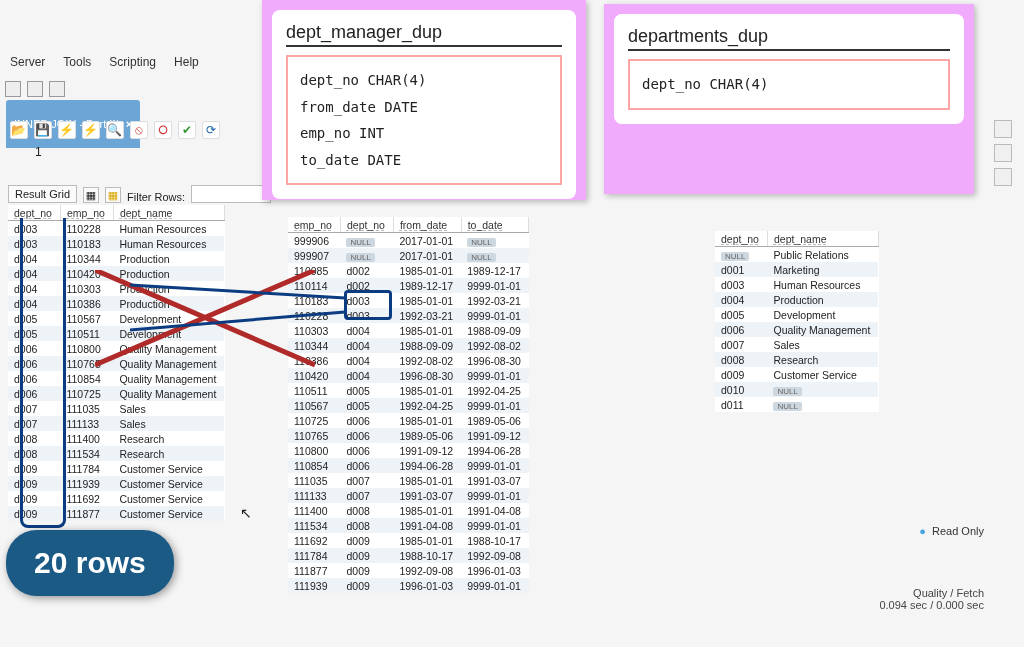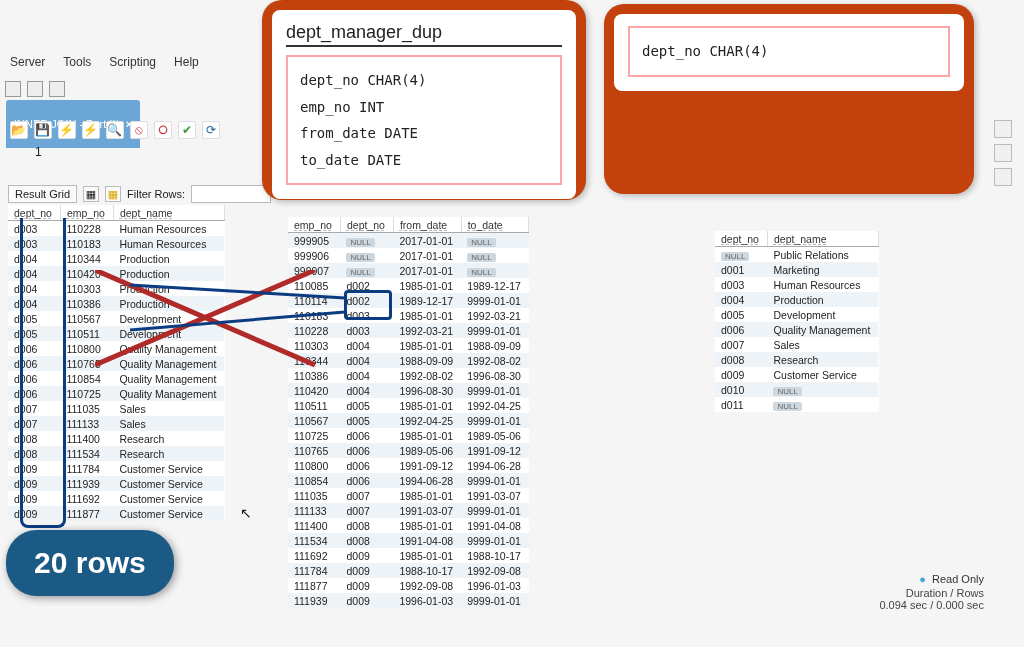--- a/index.html
+++ b/index.html
@@ -17,38 +17,38 @@
 
   .toolbar { position: absolute; top: 121px; left: 10px; display: flex; gap: 6px; align-items: center; }
   .tool-ic { width: 18px; height: 18px; display: flex; align-items: center; justify-content: center; border: 1px solid #ddd; background: #fff; font-size: 12px; border-radius: 2px; }
   .yellow { color: #d7a600; }
   .blue { color: #2366a8; }
   .red { color: #c33; }
   .green { color: #3a9a3a; }
 
   .row-ind { position: absolute; top: 145px; left: 35px; font-size: 12px; }
 
-  .result-bar { position: absolute; top: 185px; left: 8px; display: flex; align-items: center; gap: 6px; font-size: 11px; }
+  .result-bar { position: absolute; top: 185px; left: 8px; display: flex; align-items: flex-end; gap: 6px; font-size: 11px; }
   .result-bar .lbl { border: 1px solid #bbb; padding: 2px 6px; background: #fafafa; }
   .result-bar .tiny { width: 16px; height: 16px; border: 1px solid #bbb; background: #fafafa; display: flex; align-items: center; justify-content: center; }
   .result-bar input { border: 1px solid #bbb; height: 18px; width: 80px; padding: 0 4px; font-size: 11px; }
 
   
   table { border-collapse: collapse; background: #fff; font-size: 10.5px; }
   th, td { padding: 1.5px 8px 1.5px 6px; text-align: left; white-space: nowrap; }
   th { border-bottom: 1px solid #aaa; border-right: 1px solid #ddd; color: #333; font-weight: normal; text-decoration: underline dashed #bbb; }
   tr.alt td { background: #eef3f8; }
   .null { display: inline-block; background: #cdd7df; color: #666; font-size: 8px; padding: 0 4px; border-radius: 2px; }
 
   .join-table-wrap { position: absolute; top: 205px; left: 8px; width: 238px; }
   .mid-table-wrap  { position: absolute; top: 217px; left: 288px; width: 280px; }
   .dept-table-wrap { position: absolute; top: 231px; left: 715px; width: 220px; }
 
   
-  .card-outer { position: absolute; border-radius: 20px; background: #c2410c; box-shadow: 2px 2px 6px rgba(0,0,0,.25); }
+  .card-outer { position: absolute; border-radius: 0; background: #f0abfc; box-shadow: 2px 2px 6px rgba(0,0,0,.25); }
   .card-inner { background: #fff; margin: 10px; border-radius: 8px; padding: 12px 14px 14px; }
   .card-title { font-family: "Segoe UI", Arial, sans-serif; font-size: 18px; border-bottom: 2px solid #333; margin-bottom: 8px; padding-bottom: 2px; }
   .schema-box { border: 2px solid #fca5a5; padding: 10px 12px; font-family: Consolas, monospace; font-size: 14px; line-height: 1.9; }
 
   .card-left  { top: 0;  left: 262px; width: 324px; height: 200px; }
   .card-right { top: 4px; left: 604px; width: 370px; height: 190px; }
 
   
   .highlight-box { position: absolute; border: 3px solid #0b3c82; border-radius: 4px; background: transparent; }
   .bracket { position: absolute; border: 3px solid #0b3c82; border-top: none; border-radius: 0 0 8px 8px; }
@@ -62,21 +62,21 @@
   .slab-r { top: 200px; left: 606px; width: 372px; height: 265px; z-index: -1; }
 
   
   .winbtns { position: absolute; top: 4px; right: 64px; display: flex; gap: 18px; font-size: 14px; color: #555; }
   .winbtns span { width: 26px; text-align: center; }
 
   
   .rstrip { position: absolute; right: 12px; top: 120px; display: flex; flex-direction: column; gap: 6px; }
   .rstrip div { width: 18px; height: 18px; border: 1px solid #bbb; background: #f0f0f0; }
 
-  .readonly { position: absolute; right: 40px; top: 525px; font-size: 11px; color: #333; margin-top: 48px; }
+  .readonly { position: absolute; right: 40px; top: 525px; font-size: 11px; color: #333; }
   .readonly::before { content: "●"; color: #4aa3df; margin-right: 6px; }
 
   .footer { position: absolute; right: 40px; bottom: 36px; text-align: right; font-size: 11px; color: #444; }
 
   
   .cursor { position: absolute; top: 505px; left: 240px; font-size: 14px; }
 </style>
 </head>
 <body>
 
@@ -247,26 +247,20 @@
 
   <div class="mid-table-wrap">
     <table id="mid-table">
         <tbody>
           <tr>
             <th>emp_no</th>
             <th>dept_no</th>
             <th>from_date</th>
             <th>to_date</th>
           </tr>
-          <tr class="alt">
-            <td>999905</td>
-            <td><span class="null">NULL</span></td>
-            <td>2017-01-01</td>
-            <td><span class="null">NULL</span></td>
-          </tr>
           <tr>
             <td>999906</td>
             <td><span class="null">NULL</span></td>
             <td>2017-01-01</td>
             <td><span class="null">NULL</span></td>
           </tr>
           <tr class="alt">
             <td>999907</td>
             <td><span class="null">NULL</span></td>
             <td>2017-01-01</td>
@@ -461,28 +455,29 @@
           </tr>
         </tbody>
       </table>
   </div>
 
   <div class="card-outer card-left">
     <div class="card-inner">
       <div class="card-title">dept_manager_dup</div>
       <div class="schema-box" id="schema-left">
           <div>dept_no CHAR(4)</div>
+          <div>from_date DATE</div>
           <div>emp_no INT</div>
-          <div>from_date DATE</div>
           <div>to_date DATE</div>
         </div>
     </div>
   </div>
   <div class="card-outer card-right">
     <div class="card-inner">
+      <div class="card-title">departments_dup</div>
       <div class="schema-box" id="schema-right">
           <div>dept_no CHAR(4)</div>
         </div>
     </div>
   </div>
 
   <div class="bracket" style="top:218px; left:20px; width:46px; height:310px;"></div>
   <svg class="cross-svg" style="top:270px; left:95px; width:220px; height:100px;">
     <line x1="0" y1="0" x2="220" y2="95" stroke="#b02a2a" stroke-width="5"></line>
     <line x1="0" y1="95" x2="220" y2="0" stroke="#b02a2a" stroke-width="5"></line>
@@ -499,17 +494,17 @@
 
   <div class="readonly">Read Only</div>
 
   <div class="rstrip">
     <div></div>
     <div></div>
     <div></div>
   </div>
 
   <div class="footer">
-    <div>Duration / Rows</div>
+    <div>Quality / Fetch</div>
     <div>0.094 sec / 0.000 sec</div>
   </div>
 
 </div>
 
 </body></html>

